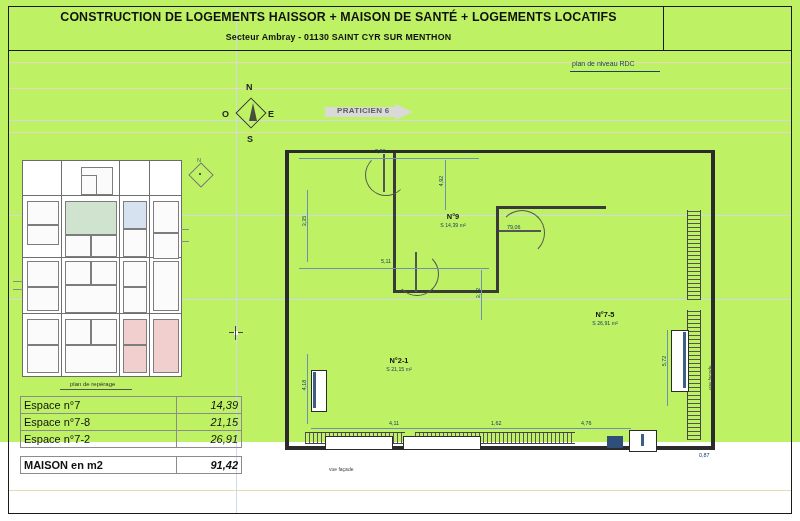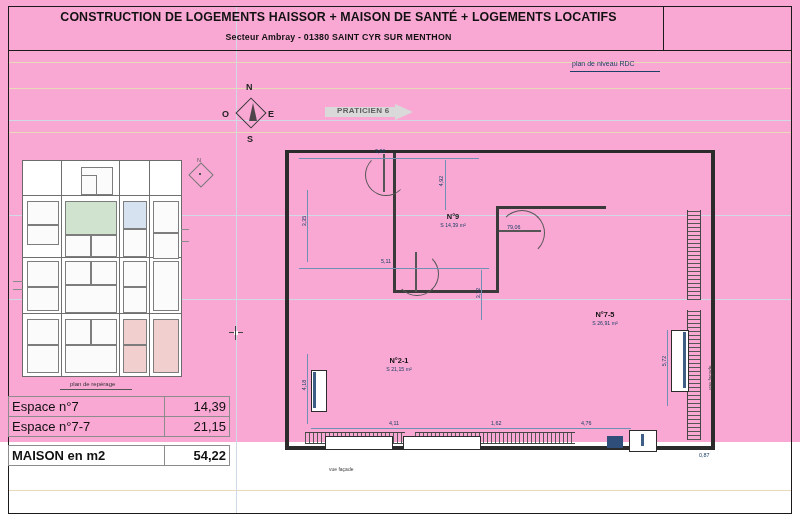--- a/index.html
+++ b/index.html
@@ -1,17 +1,17 @@
 <!DOCTYPE html>
 <html lang="fr"><head>
 <meta charset="utf-8">
 <style>
   html,body{margin:0;padding:0;background:#ffffff;}
   body{width:800px;height:521px;font-family:"Liberation Sans",sans-serif;color:#111;overflow:hidden;}
-  #sheet{position:relative;width:800px;height:442px;background:#f9a8d4;}
+  #sheet{position:relative;width:800px;height:442px;background:#bef264;}
 
   
   .frame{position:absolute;left:8px;top:6px;width:784px;height:508px;border:1px solid #1a1a1a;box-sizing:border-box;}
   .title-rule{position:absolute;left:8px;top:50px;width:784px;height:1px;background:#1a1a1a;}
   .title-vrule{position:absolute;left:663px;top:6px;width:1px;height:45px;background:#1a1a1a;}
 
   .main-title{position:absolute;left:16px;top:10px;width:645px;text-align:center;font-size:12.4px;font-weight:bold;letter-spacing:.1px;}
   .sub-title{position:absolute;left:16px;top:32px;width:645px;text-align:center;font-size:8.8px;font-weight:bold;letter-spacing:.2px;}
   .block-right{position:absolute;left:664px;top:10px;width:128px;text-align:center;font-size:9px;font-weight:bold;line-height:13px;}
 
@@ -50,23 +50,23 @@
   .mini-plan .wall{position:absolute;background:#6f6f6f;}
   .mini-plan .room{position:absolute;border:1px solid #7d7d7d;background:#fbfbfb;}
   .mini-plan .room.pink{background:#f2cfcf;}
   .mini-plan .room.green{background:#cfe3cf;}
   .mini-plan .room.blue{background:#d6e2ef;}
   .mini-plan .tick{position:absolute;background:#8a8a8a;}
   .mini-caption{position:absolute;left:70px;top:381px;font-size:6px;color:#333;}
   .mini-caption-line{position:absolute;left:60px;top:389px;width:72px;height:1px;background:#555;}
 
   
-  .table{position:absolute;left:8px;top:396px;width:222px;border-collapse:collapse;font-size:13px;}
+  .table{position:absolute;left:20px;top:396px;width:222px;border-collapse:collapse;font-size:11px;}
   .table td{border:1px solid #8c8c8c;padding:2px 3px;height:9px;}
-  .table td.val{text-align:right;width:58px;}
+  .table td.val{text-align:right;width:58px;font-style:italic;}
   .table tr.total td{font-weight:bold;border-top:1px solid #8c8c8c;}
   .table tr.spacer td{border:none;height:4px;}
 
   
   .plan{position:absolute;left:285px;top:140px;width:440px;height:320px;}
   .w{position:absolute;background:#2b2b2b;}
   .w.thin{background:#3a3a3a;}
   .hatch{position:absolute;background:
       repeating-linear-gradient(90deg,#555 0 1px,transparent 1px 4px);
       border-top:1px solid #444;border-bottom:1px solid #444;}
@@ -104,21 +104,21 @@
   <div class="cline blue" style="left:8px;top:215px;width:784px;"></div>
   <div class="cline blue" style="left:8px;top:299px;width:784px;"></div>
   <div class="cline" style="left:8px;top:490px;width:784px;"></div>
   <div class="cline blue" style="left:236px;top:6px;width:1px;height:508px;"></div>
 
   <div class="frame"></div>
   <div class="title-rule"></div>
   <div class="title-vrule"></div>
 
   <div class="main-title">CONSTRUCTION DE LOGEMENTS HAISSOR + MAISON DE SANTÉ + LOGEMENTS LOCATIFS</div>
-  <div class="sub-title">Secteur Ambray - 01380 SAINT CYR SUR MENTHON</div>
+  <div class="sub-title">Secteur Ambray - 01130 SAINT CYR SUR MENTHON</div>
 
   <div class="plan-niveau">plan de niveau RDC</div>
   <div class="plan-niveau-underline"></div>
 
   <div class="compass">
     <div class="lbl n">N</div>
     <div class="lbl s">S</div>
     <div class="lbl o">O</div>
     <div class="lbl e">E</div>
     <div class="diamond"></div>
@@ -184,30 +184,34 @@
   <div class="mini-caption">plan de repérage</div>
   <div class="mini-caption-line"></div>
 
   <table class="table">
     <tbody>
         <tr>
       <td>Espace n°7</td>
       <td class="val">14,39</td>
     </tr>
     <tr>
-      <td>Espace n°7-7</td>
+      <td>Espace n°7-8</td>
       <td class="val">21,15</td>
+    </tr>
+    <tr>
+      <td>Espace n°7-2</td>
+      <td class="val">26,91</td>
     </tr>
     <tr class="spacer">
           <td></td>
           <td></td>
         </tr>
     <tr class="total">
       <td>MAISON en m2</td>
-      <td class="val">54,22</td>
+      <td class="val">91,42</td>
     </tr>
   </tbody>
     </table>
 
   <div class="plan">
 
     <div class="w" style="left:0;top:10px;width:4px;height:300px;"></div>
     <div class="w" style="left:0;top:306px;width:430px;height:4px;"></div>
     <div class="w" style="left:426px;top:10px;width:4px;height:300px;"></div>
     <div class="w" style="left:0;top:10px;width:170px;height:3px;"></div>

